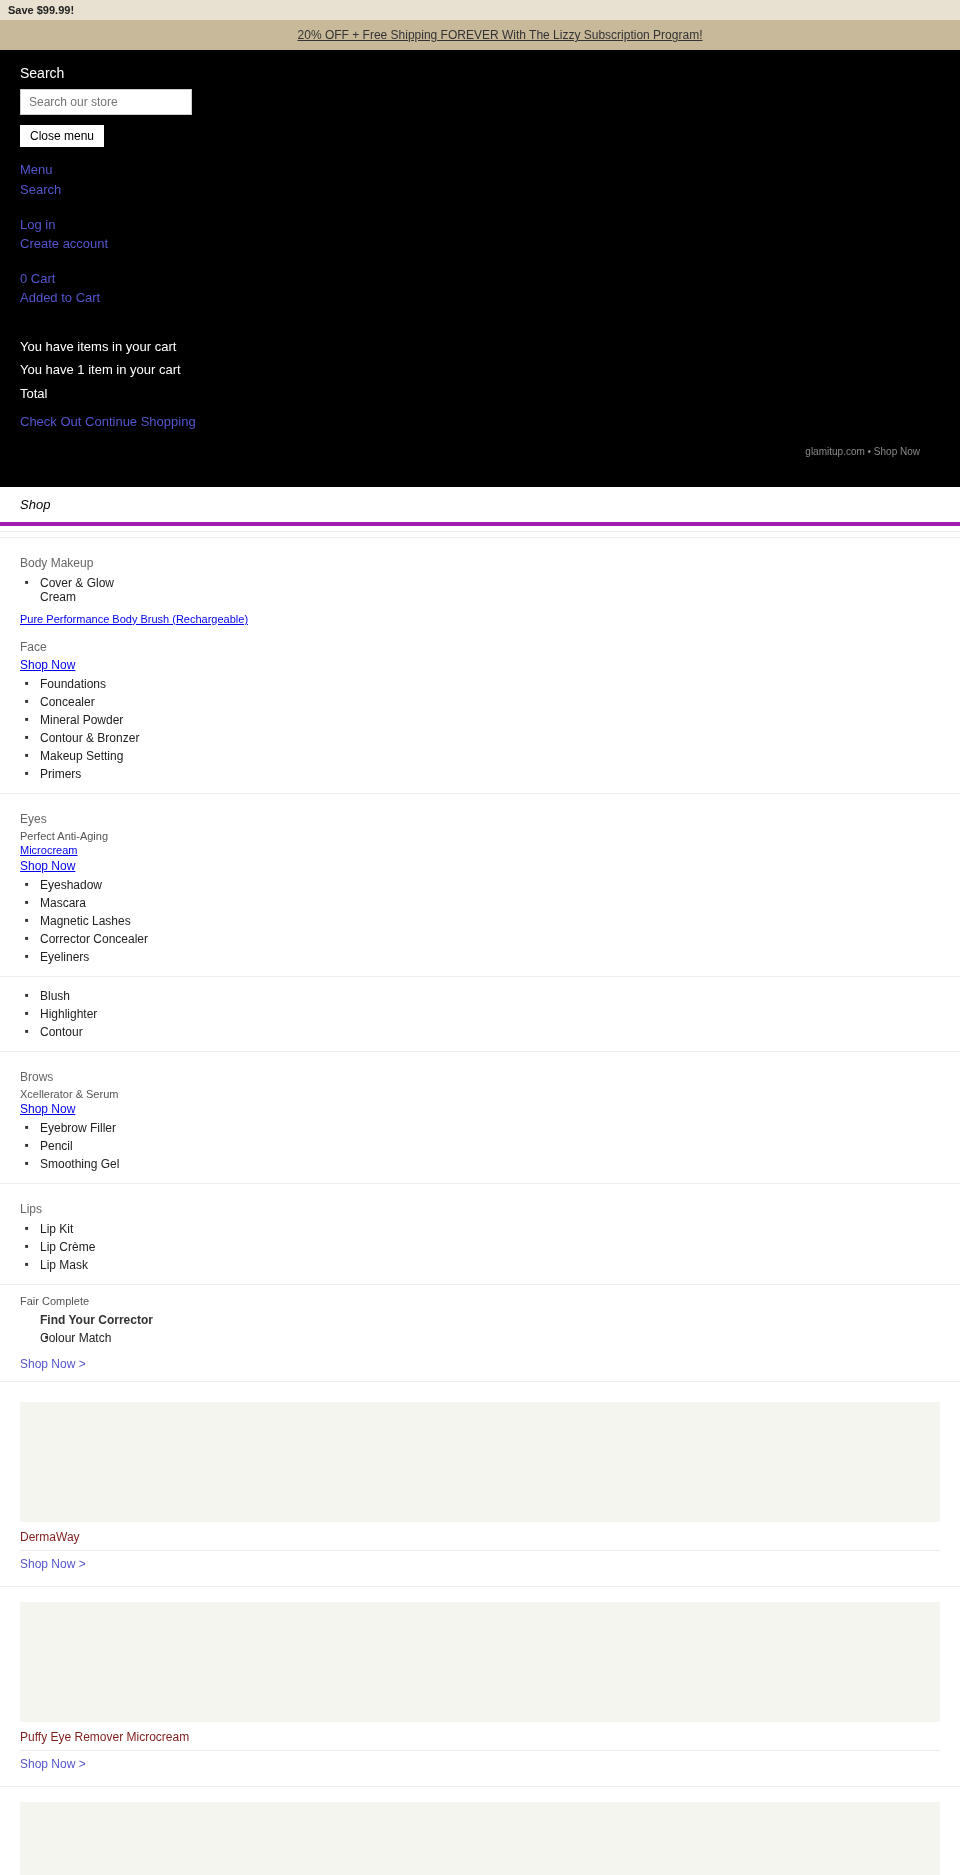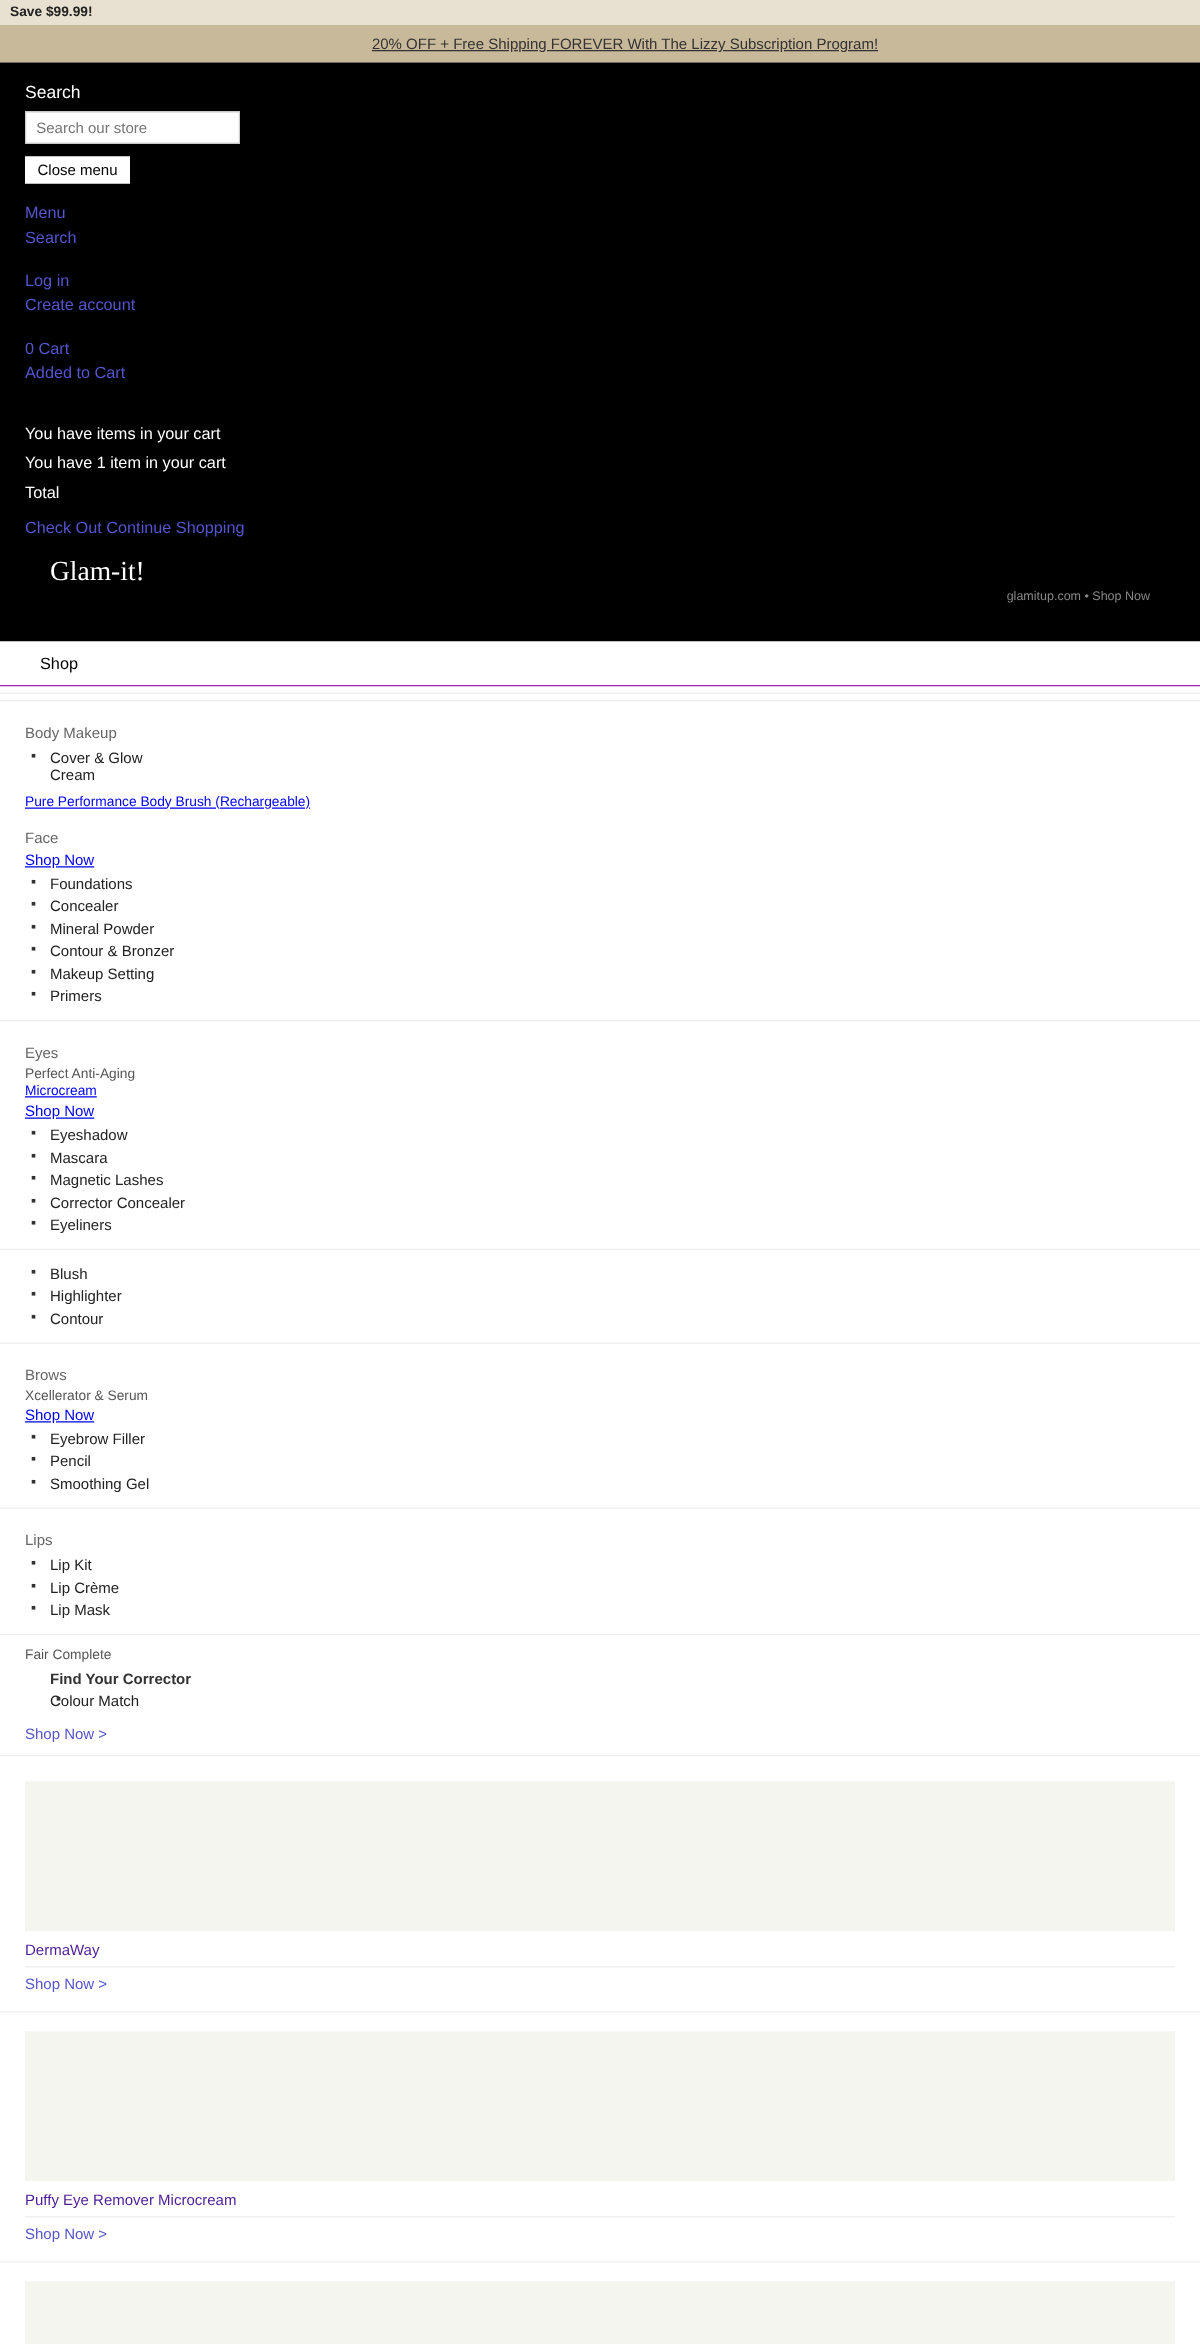--- a/index.html
+++ b/index.html
@@ -84,25 +84,26 @@
     }
     .logo-text {
       font-family: cursive;
       color: #fff;
       font-size: 22px;
     }
     .logo-sub { color: #888; font-size: 10px; margin-top: 2px; text-align: right; }
 
     
     .main-nav-item {
-      padding: 10px 32px;
-      border-bottom: 1px solid #a21caf;
+      padding: 10px 20px;
+      border-bottom: 4px solid #a21caf;
       font-size: 13px;
       color: #000;
       cursor: pointer;
+      font-style: italic;
     }
     .main-nav-item a { color: #000; text-decoration: none; }
 
     
     .menu-area {
       padding: 5px 20px;
     }
     .category-title {
       font-size: 12px;
       color: #666;
@@ -143,21 +144,21 @@
       padding: 15px 20px;
     }
     .product-image-placeholder {
       width: 100%;
       height: 120px;
       background: #f5f5f0;
       margin-bottom: 8px;
     }
     .product-name {
       font-size: 12px;
-      color: #4c1d95;
+      color: #7f1d1d;
       margin-bottom: 6px;
     }
     .product-shop-link {
       font-size: 12px;
       color: #5555cc;
       text-decoration: none;
     }
 
     hr.divider { border: none; border-top: 1px solid #eee; margin: 5px 0; }
 
@@ -220,21 +221,20 @@
     <div>You have 1 item in your cart</div>
     <div>Total</div>
     <div style="margin-top:5px;">
       <a href="#">Check Out</a>
       <a href="#">Continue Shopping</a>
     </div>
   </div>
 
   
   <div class="logo-area">
-    <div class="logo-text">Glam-it!</div>
     <div class="logo-sub">glamitup.com • Shop Now</div>
   </div>
 </div>
 
 <div class="main-nav-item">
   <a href="#">Shop</a>
 </div>
 
 <hr class="divider">
 <hr class="divider">

